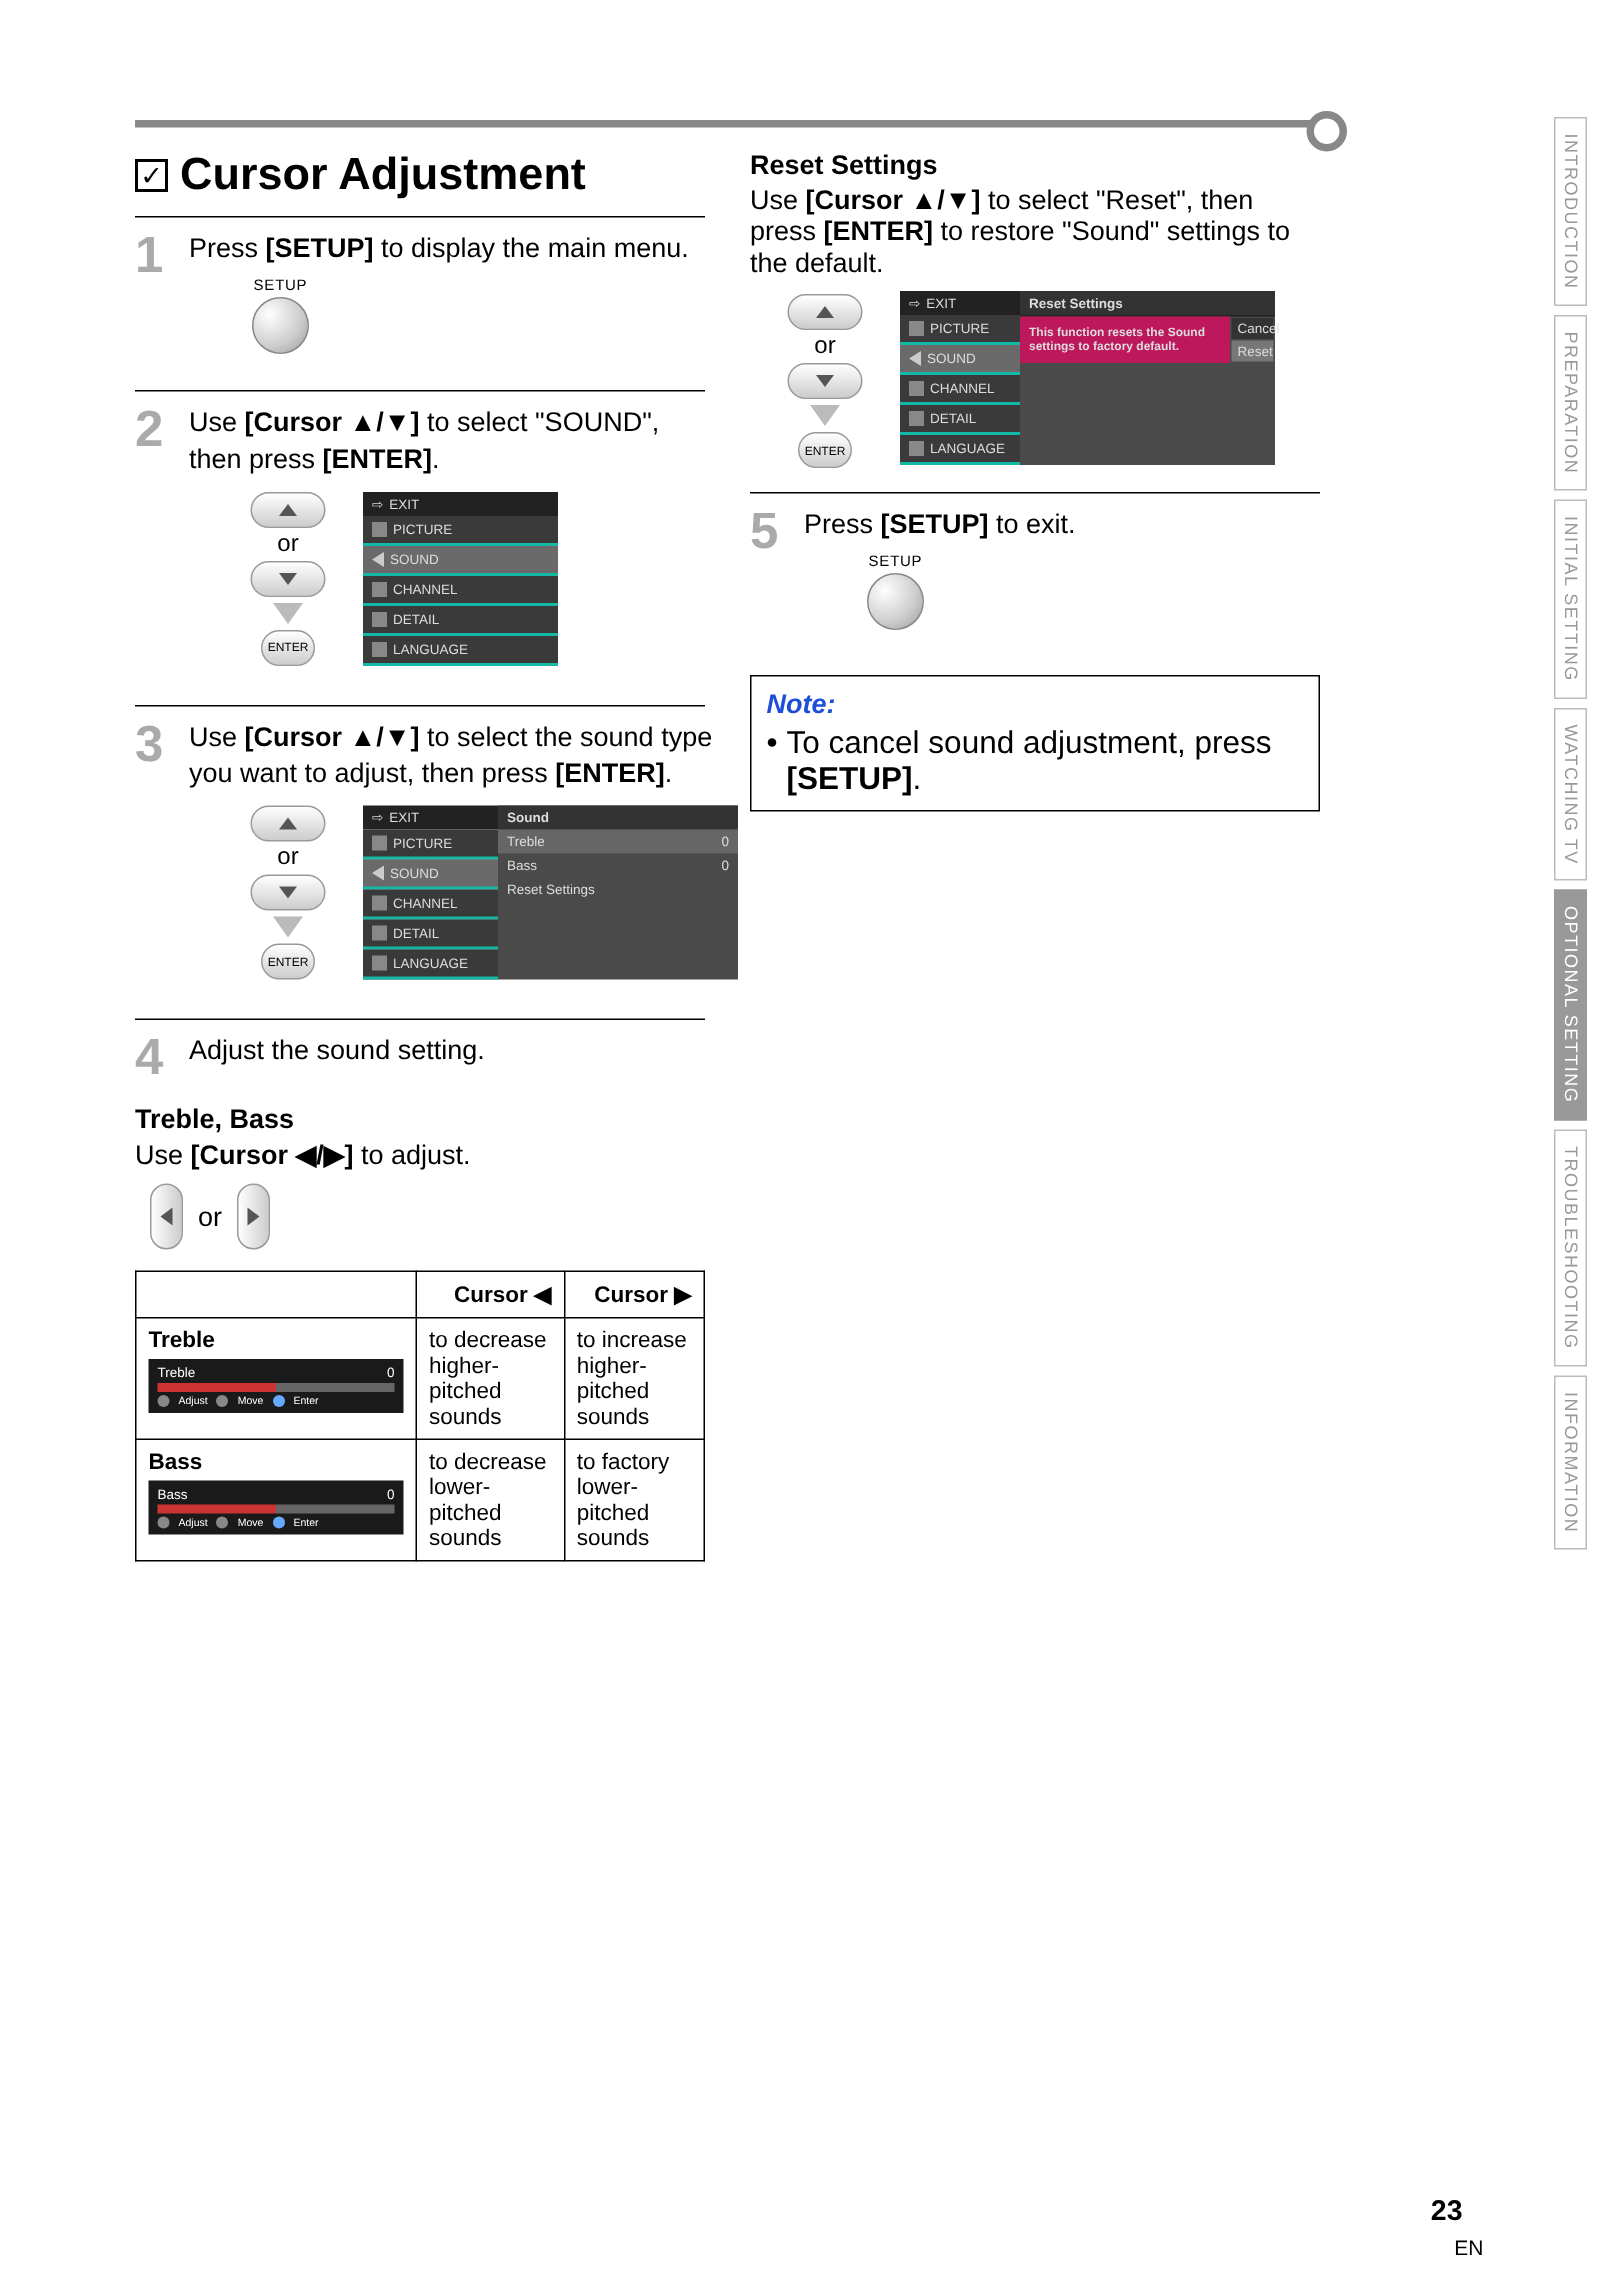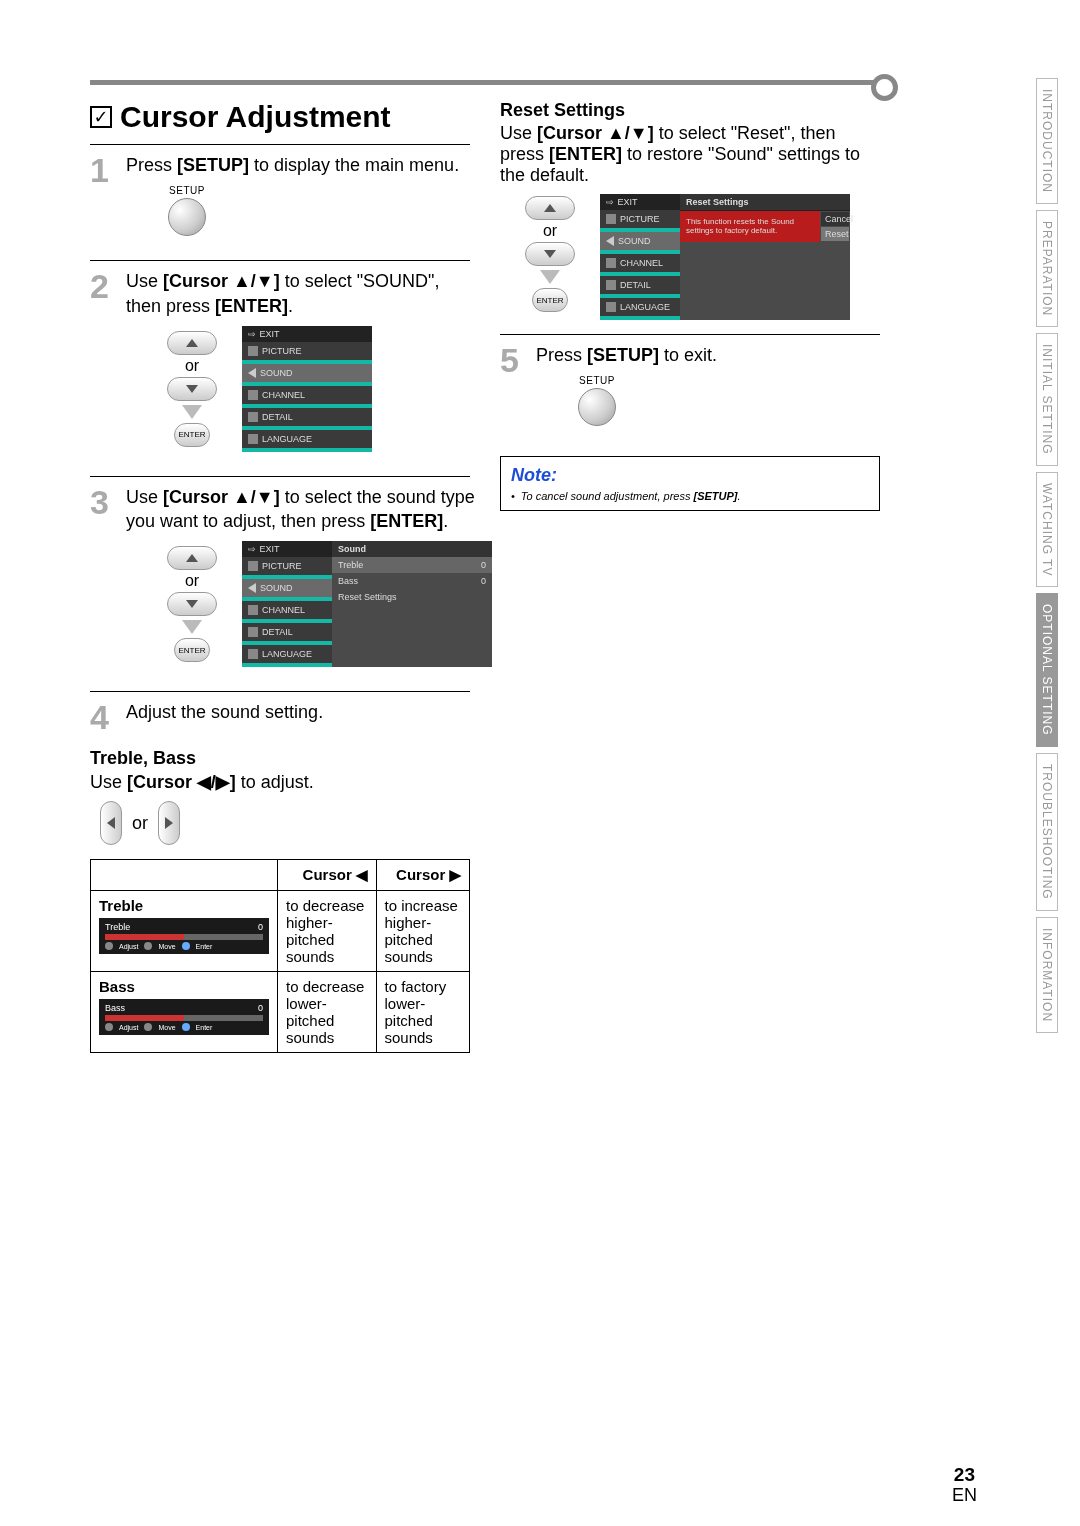--- a/index.html
+++ b/index.html
@@ -100,21 +100,21 @@
     width:0; height:0; margin:4px auto;
     border-left:10px solid transparent; border-right:10px solid transparent;
     border-top:14px solid #bbb;
   }
   .or-text { font-size: 16px; text-align:center; margin:2px 0;}
   .remote-menu-row { display:flex; gap:20px; align-items:center; }
   .menu-panel {
     width: 130px; font-size: 9px; color:#ddd;
   }
   .menu-panel .mi {
-    background:#3a3a3a; padding:4px 6px; border-bottom:4px solid #14b8a6;
+    background:#3a3a3a; padding:4px 6px; border-bottom:2px solid #14b8a6;
     display:flex; align-items:center; gap:4px;
   }
   .menu-panel .mi.active { background:#6a6a6a; }
   .menu-panel .exit { background:#222; padding:3px 6px; display:flex; gap:4px; align-items:center;}
   .mi-icon { width:10px; height:10px; background:#888; display:inline-block; }
   .speaker-icon {
      width:0;height:0;border-top:5px solid transparent;border-bottom:5px solid transparent;
      border-right:8px solid #ccc; display:inline-block;
   }
   .side-panel {
@@ -138,45 +138,45 @@
   }
   .slider-bar {
     height:6px; background:linear-gradient(90deg,#cc3333 0 50%, #666 50% 100%);
     margin:2px 0;
   }
   .slider-ctrls { display:flex; gap:6px; font-size:7px; align-items:center; }
   .dot { width:8px;height:8px;border-radius:50%;background:#888;display:inline-block;}
   .note-box { border:1.5px solid #000; padding:8px 10px; margin-top:16px; }
   .note-title { font-style:italic; font-weight:bold; color:#1d4ed8; margin-bottom:4px; }
   .note-box ul { list-style: none; padding-left: 0; }
-  .note-box li { font-style:italic; font-size:11px; display:flex; gap:6px; }
+  .note-box li { font-size:21px; display:flex; gap:6px; }
   .note-box li::before { content:"•"; }
   .reset-panel {
     width:250px; background:#4a4a4a; color:#ddd; font-size:9px;
   }
   .reset-panel .hdr { background:#333; padding:3px 6px; font-weight:bold; border-bottom:1px solid #222;}
-  .reset-panel .msg { background:#b91c1c; padding:6px; font-size:8px; }
+  .reset-panel .msg { background:#be185d; padding:6px; font-size:8px;font-weight:bold; }
   .reset-btns { float:right; width:30px; }
   .reset-btns div { background:#333; padding:2px 4px; margin:1px; text-align:center; }
   .reset-btns div.hi { background:#777; }
   .tabs {
     position:absolute; right:22px; top:78px;
     display:flex; flex-direction:column; gap:6px;
   }
   .tab {
     writing-mode: vertical-rl;
     font-size:12px; color:#999; padding:10px 3px;
     border:1px solid #bbb; letter-spacing:1px;
     text-align:center;
   }
   .tab.active { background:#999; color:#fff; border-color:#999;}
   .page-num {
     position:absolute; right:105px; bottom:40px; font-weight:bold; font-size:19px;
   }
-  .lang { position:absolute; right:103px; bottom:20px; font-size:18px; }
+  .lang { position:absolute; right:91px; bottom:20px; font-size:14px; }
   b { font-weight:bold; }
 </style>
 </head>
 <body>
 
 <div class="top-rule"></div>
 
 <div class="page">
 
   <div class="col">

